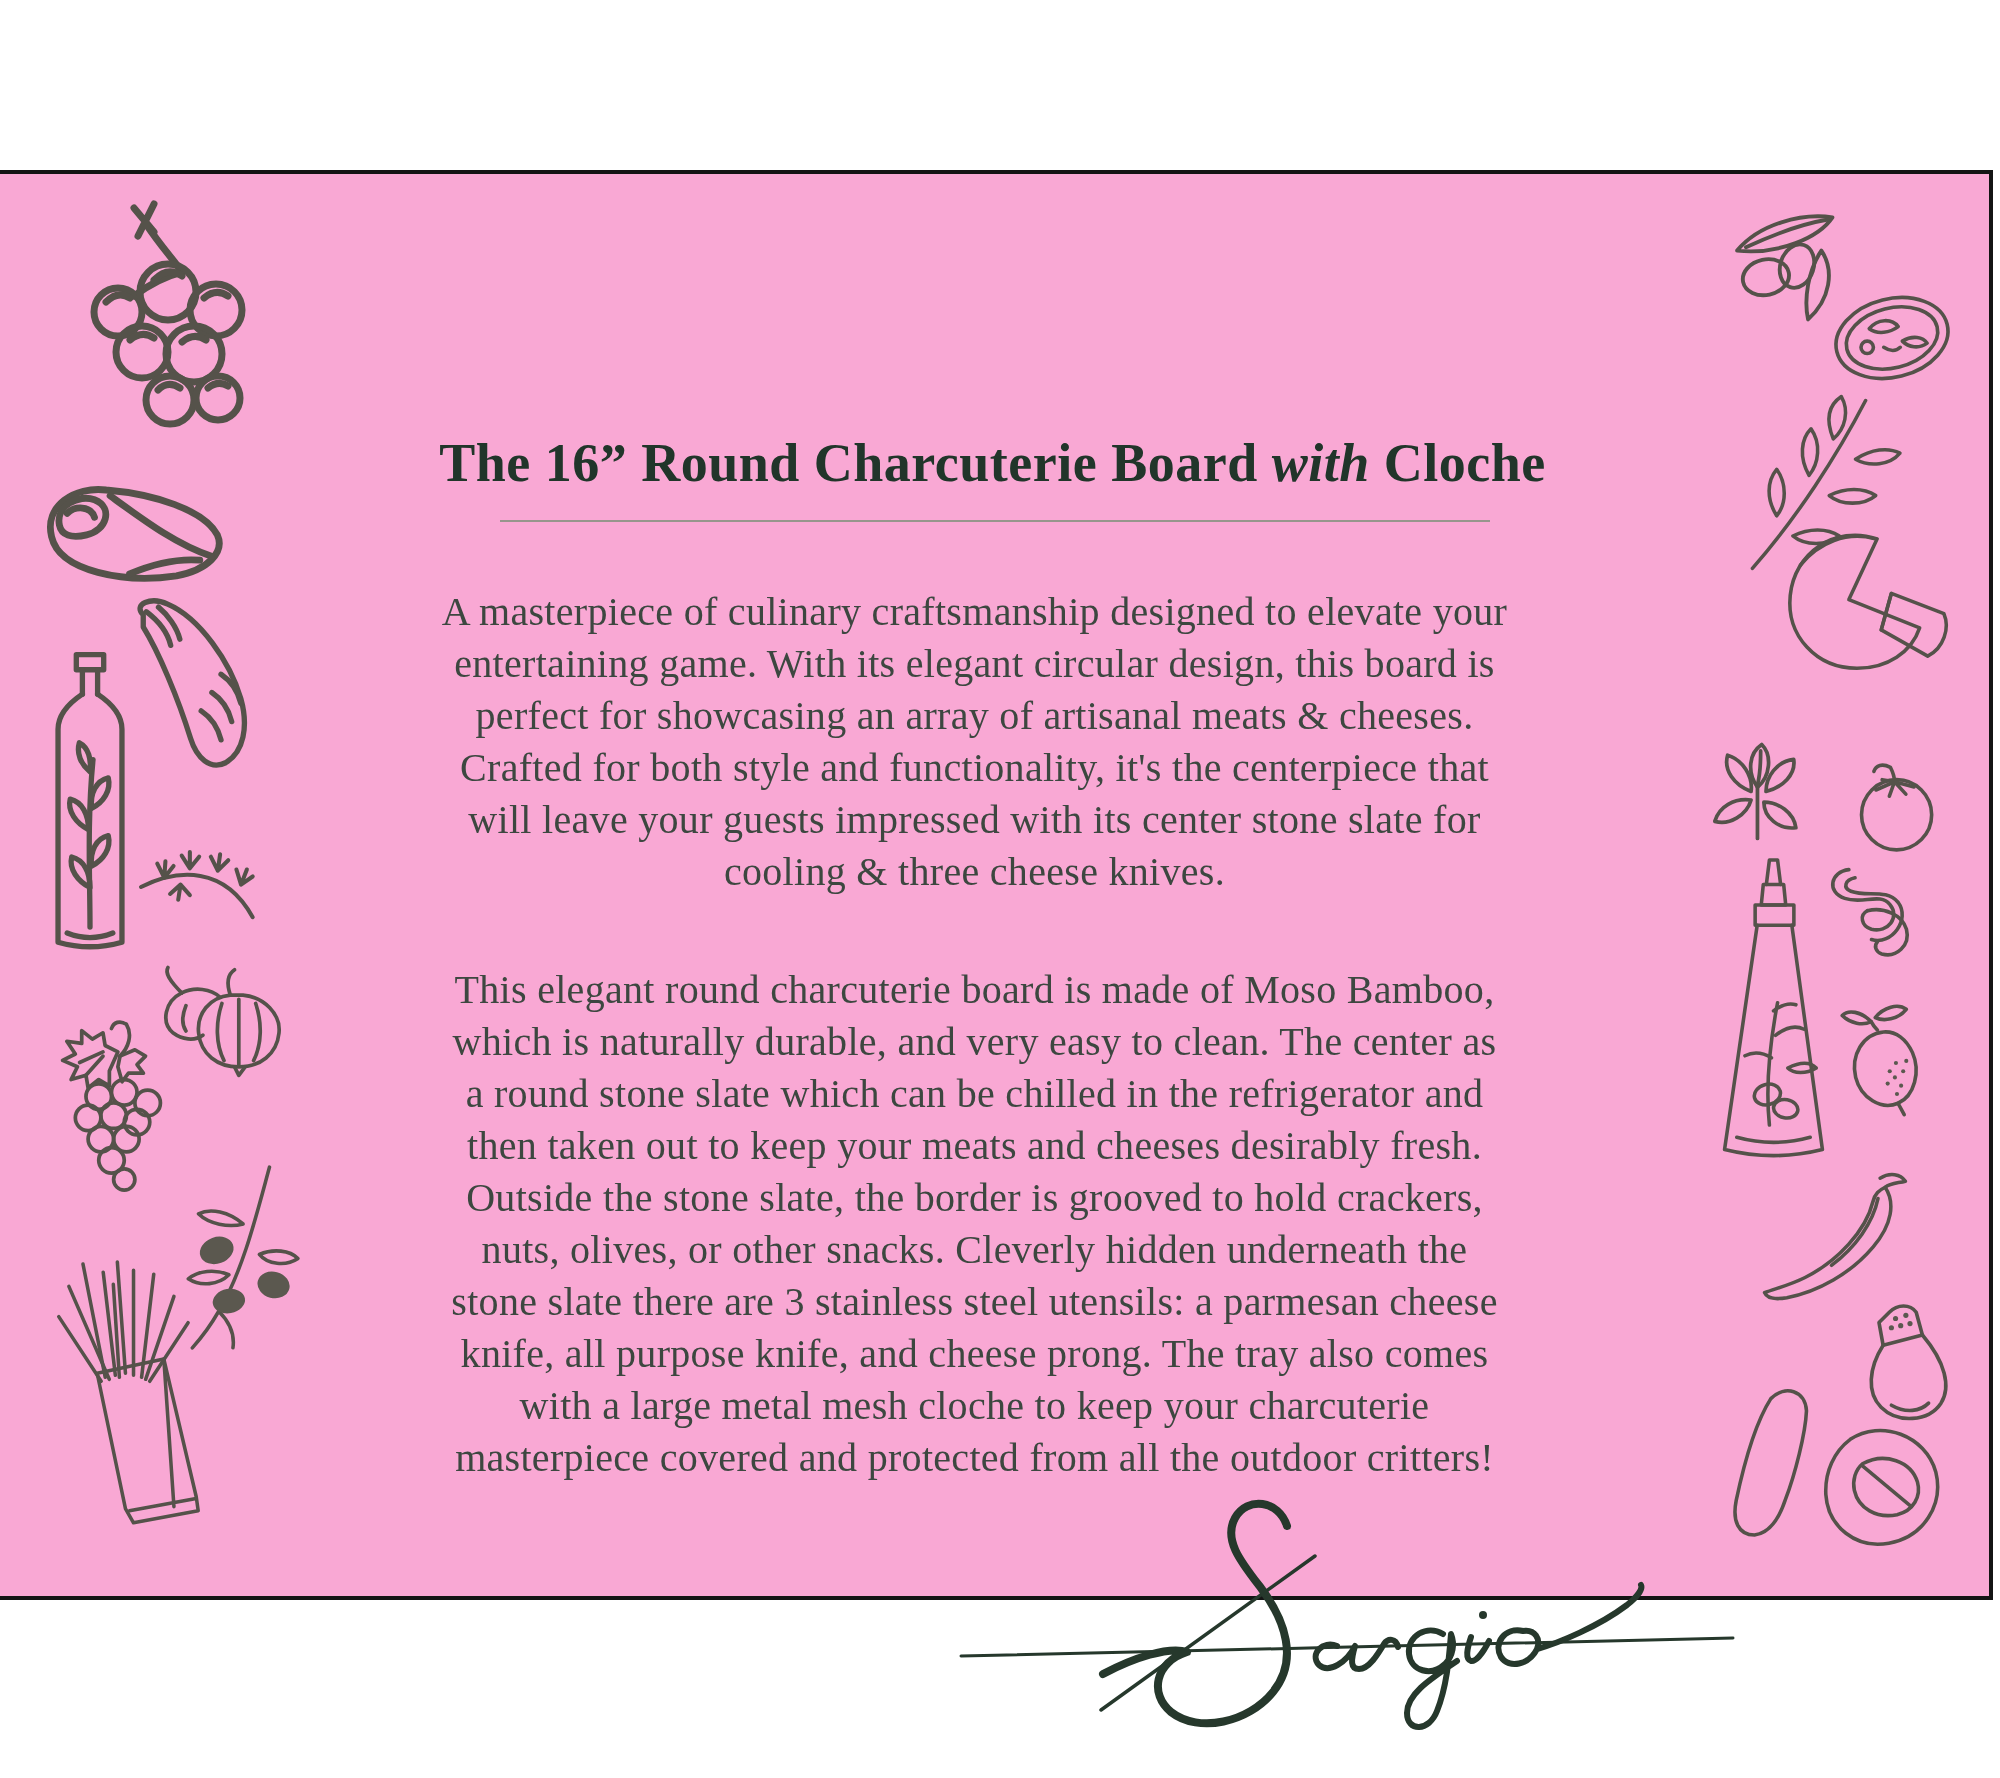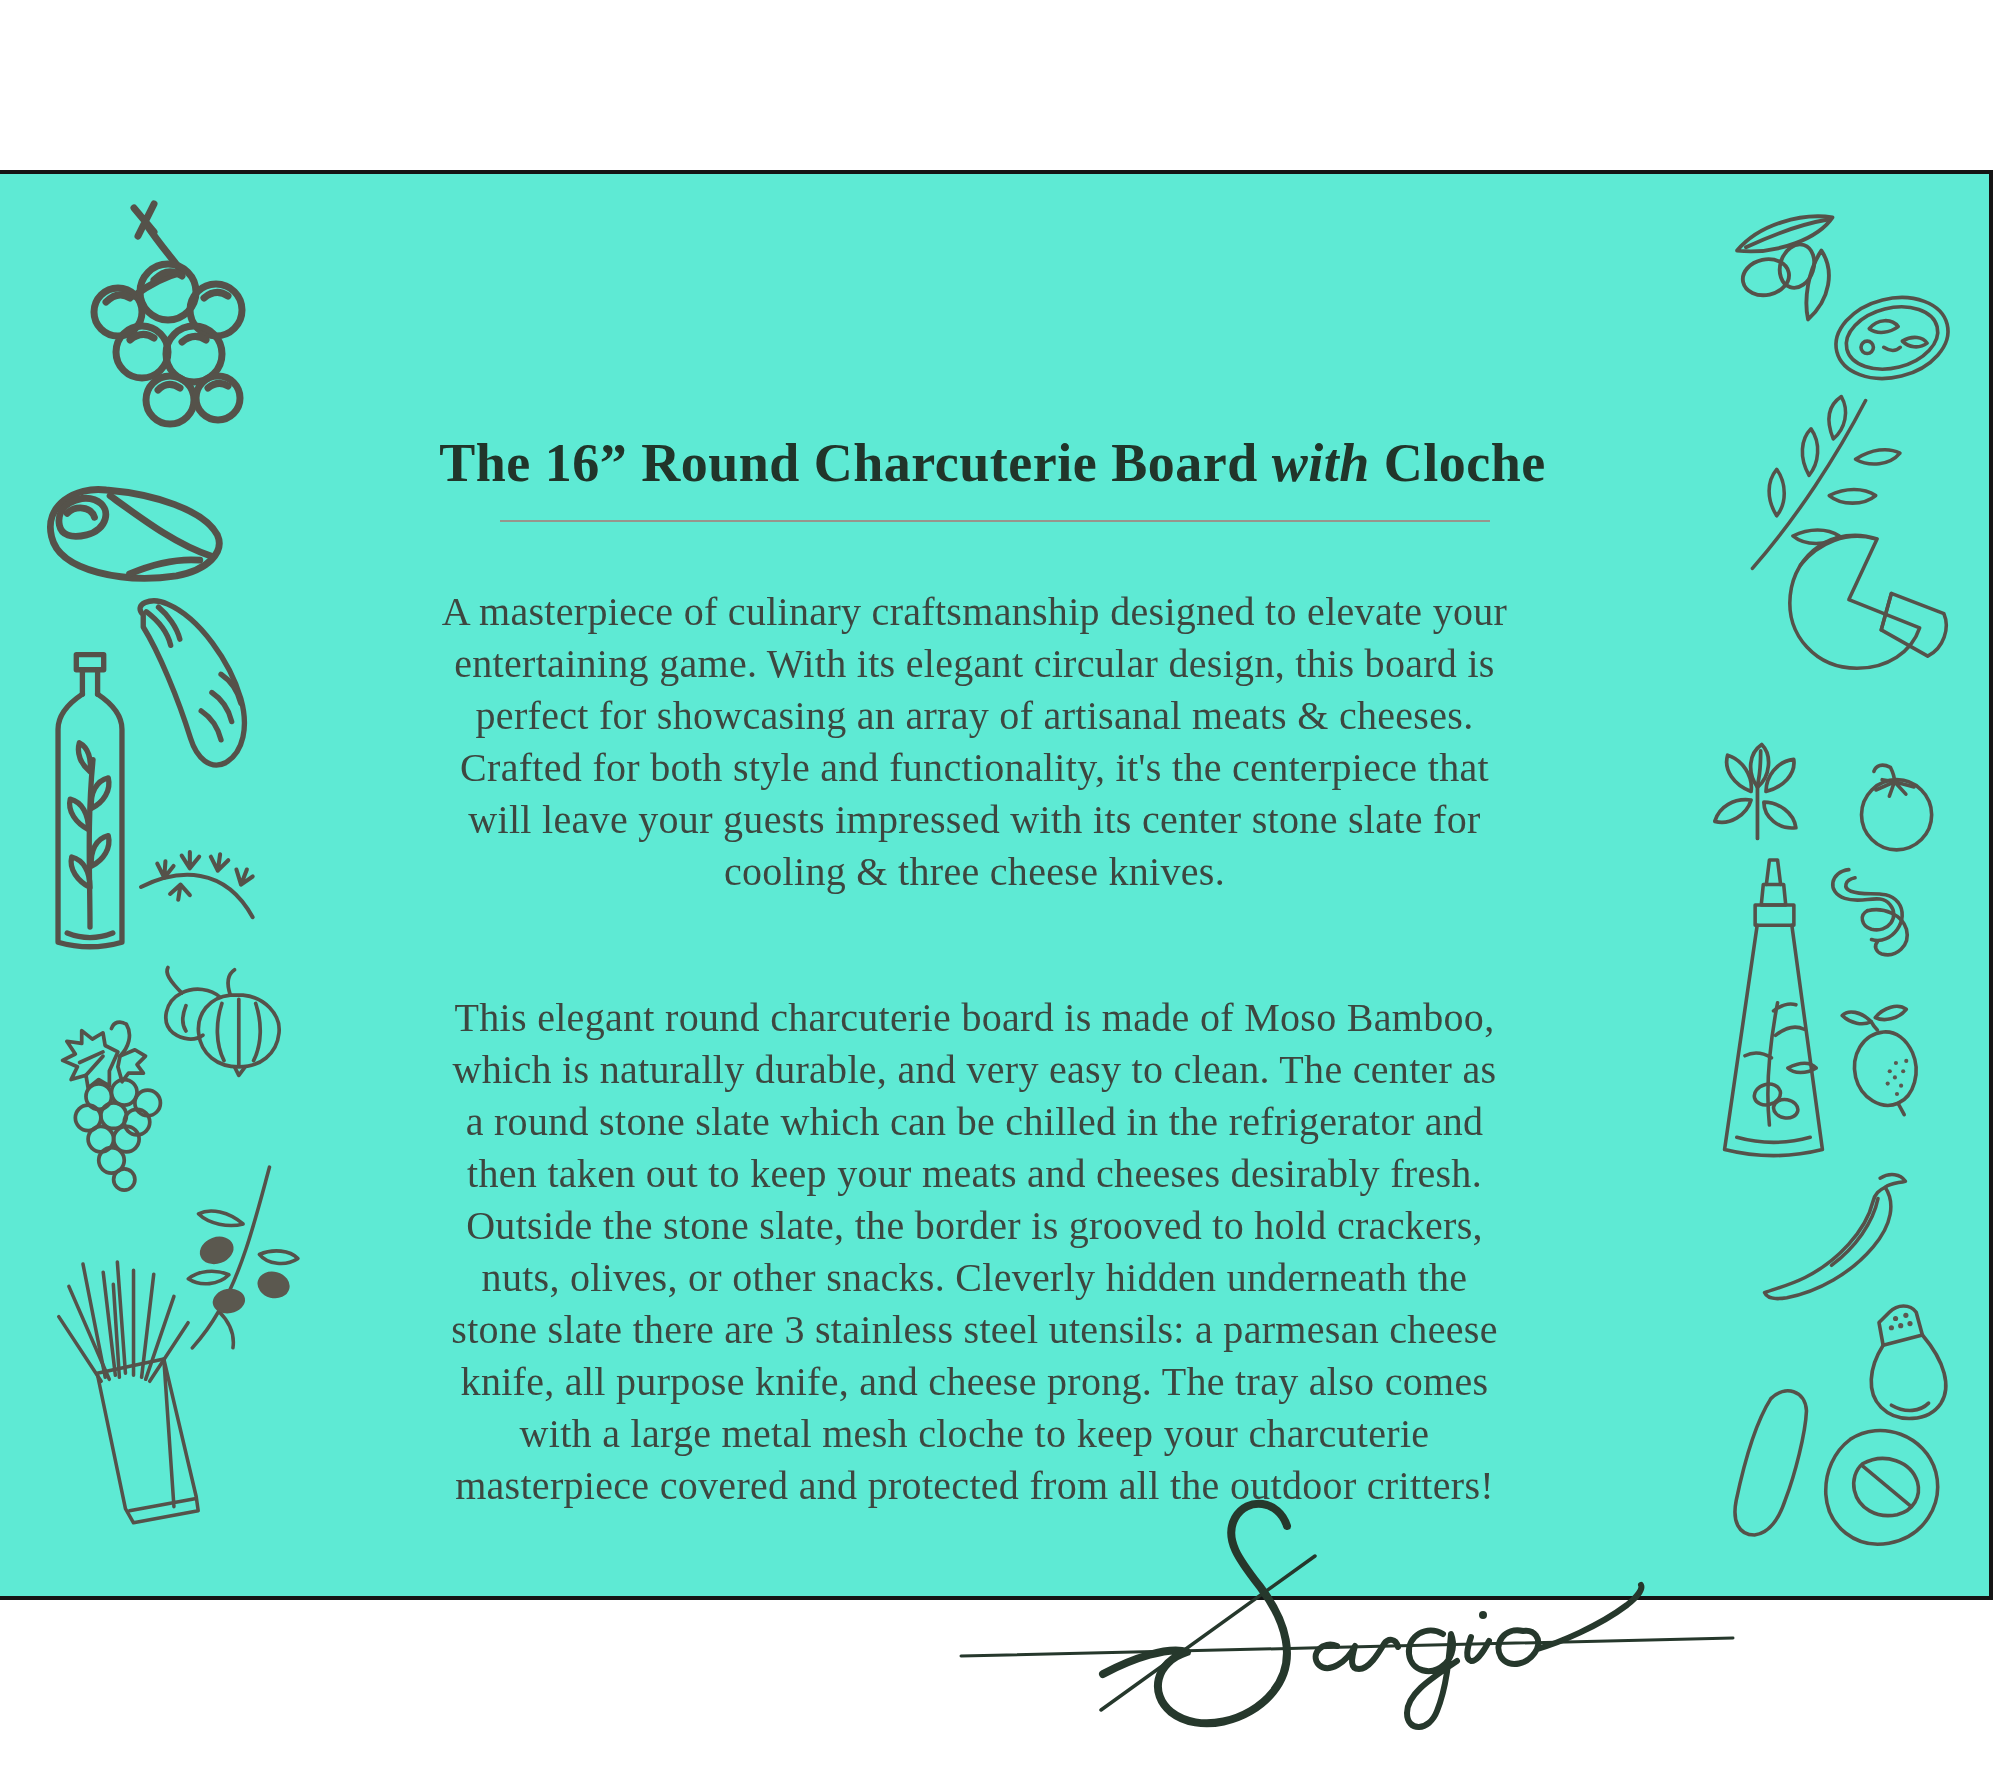--- a/index.html
+++ b/index.html
@@ -1,28 +1,28 @@
 <!DOCTYPE html>
 <html><head>
 <meta charset="utf-8">
 <style>
   html,body{margin:0;padding:0;background:#ffffff;}
   .page{position:relative;width:2000px;height:1778px;background:#ffffff;overflow:hidden;
         font-family:"Liberation Serif", serif;}
-  .card{position:absolute;left:0;top:170px;width:1993px;height:1430px;background:#5eead4;
+  .card{position:absolute;left:0;top:170px;width:1993px;height:1430px;background:#f9a8d4;
         border-top:4px solid #141414;border-bottom:4px solid #141414;border-right:4px solid #141414;
         box-sizing:border-box;}
   .title{position:absolute;left:320px;top:258px;width:1345px;margin:0;text-align:center;
          font-size:54px;font-weight:bold;color:#21352a;letter-spacing:0.5px;}
   .title em{font-style:italic;font-weight:bold;}
   .title-rule{position:absolute;left:500px;top:346px;width:990px;height:2px;background:#97958c;}
   .para{position:absolute;left:302px;width:1345px;margin:0;text-align:center;
         font-size:40px;line-height:52px;color:#3d4740;letter-spacing:0.3px;white-space:pre-line;}
   .p1{top:412px;}
-  .p2{top:790px;margin-top:28px;}
+  .p2{top:790px;}
   .illus{position:absolute;}
   svg.sk path, svg.sk circle, svg.sk ellipse, svg.sk line{
      fill:none;stroke:#55524a;stroke-width:3.5;stroke-linecap:round;stroke-linejoin:round;}
   svg.sk .f{fill:#5b584f;stroke:none;}
   svg.sig path{fill:none;stroke:#26382c;stroke-linecap:round;stroke-linejoin:round;}
   svg.sig .dot{fill:#26382c;stroke:none;}
   .visually-hidden{position:absolute;width:1px;height:1px;overflow:hidden;clip:rect(0 0 0 0);white-space:nowrap;}
 </style>
 </head>
 <body>

